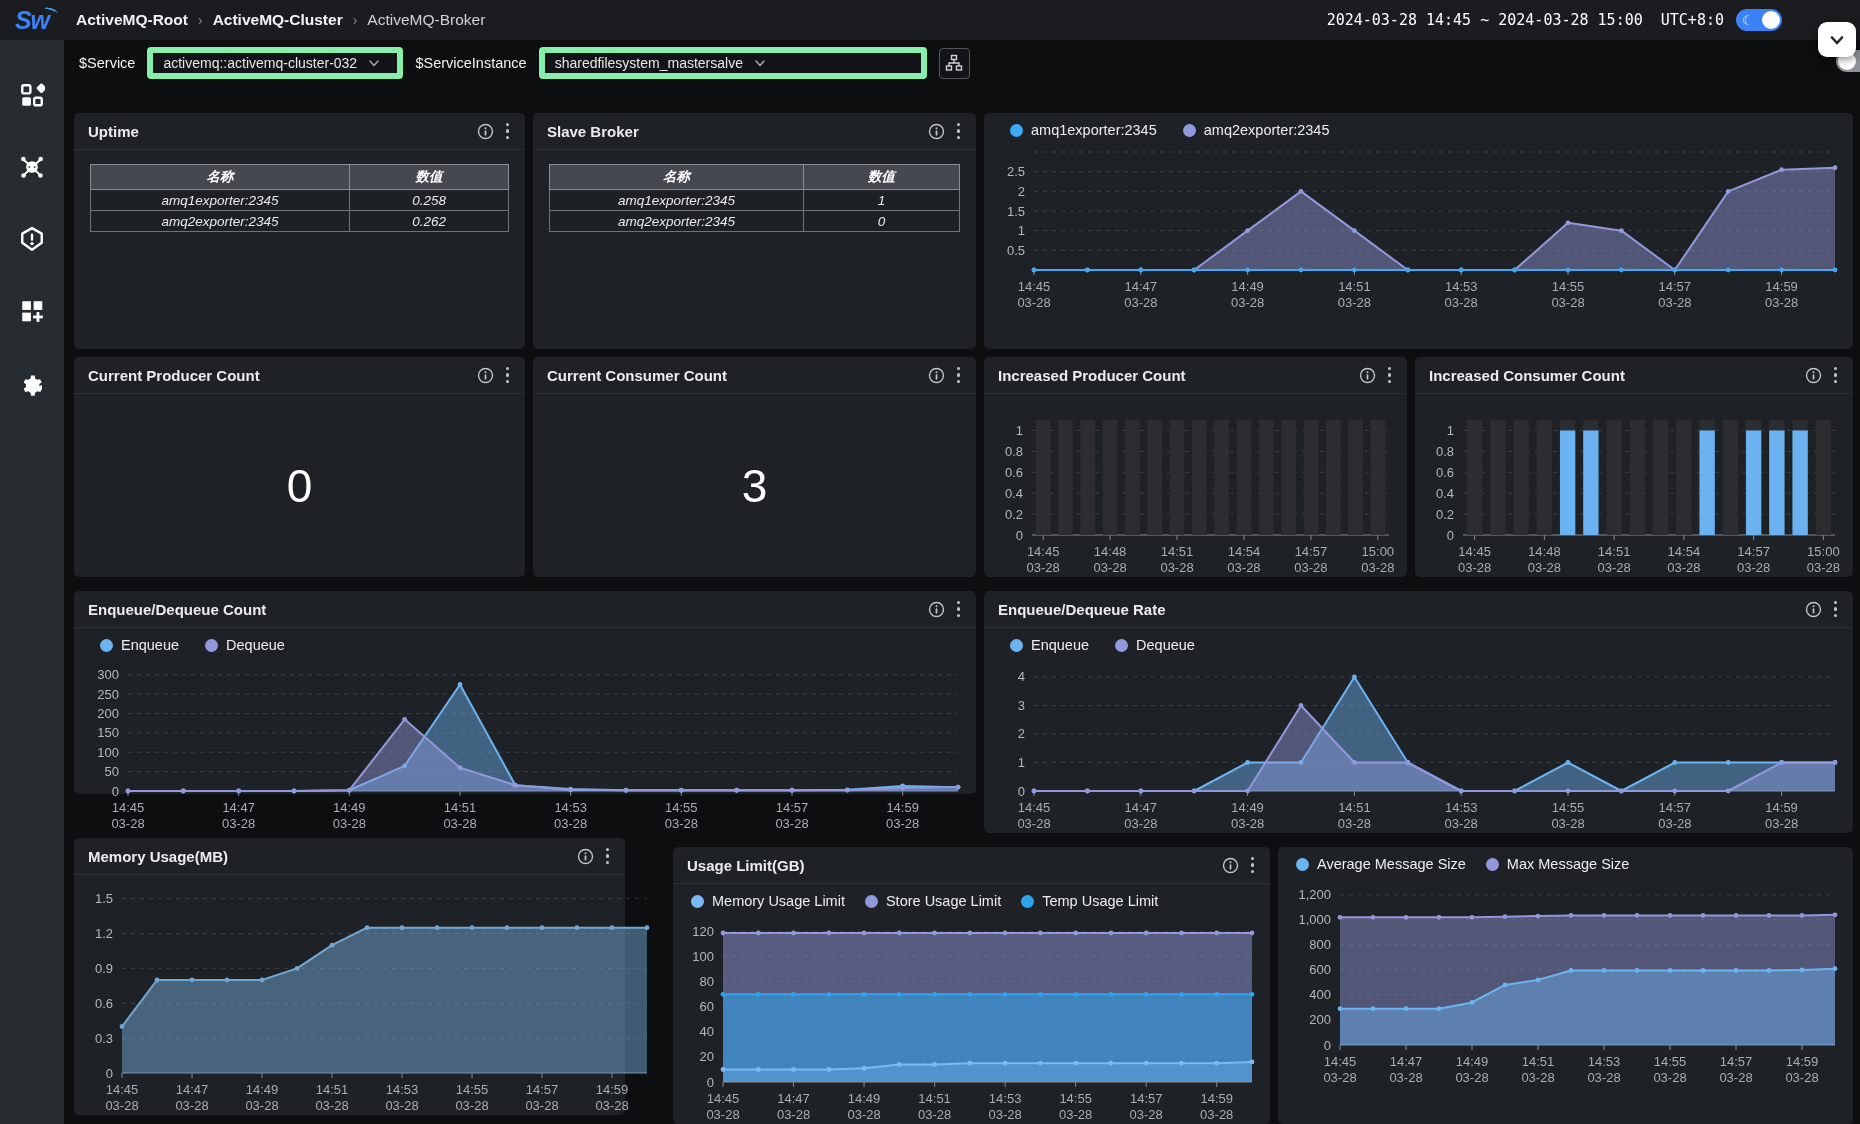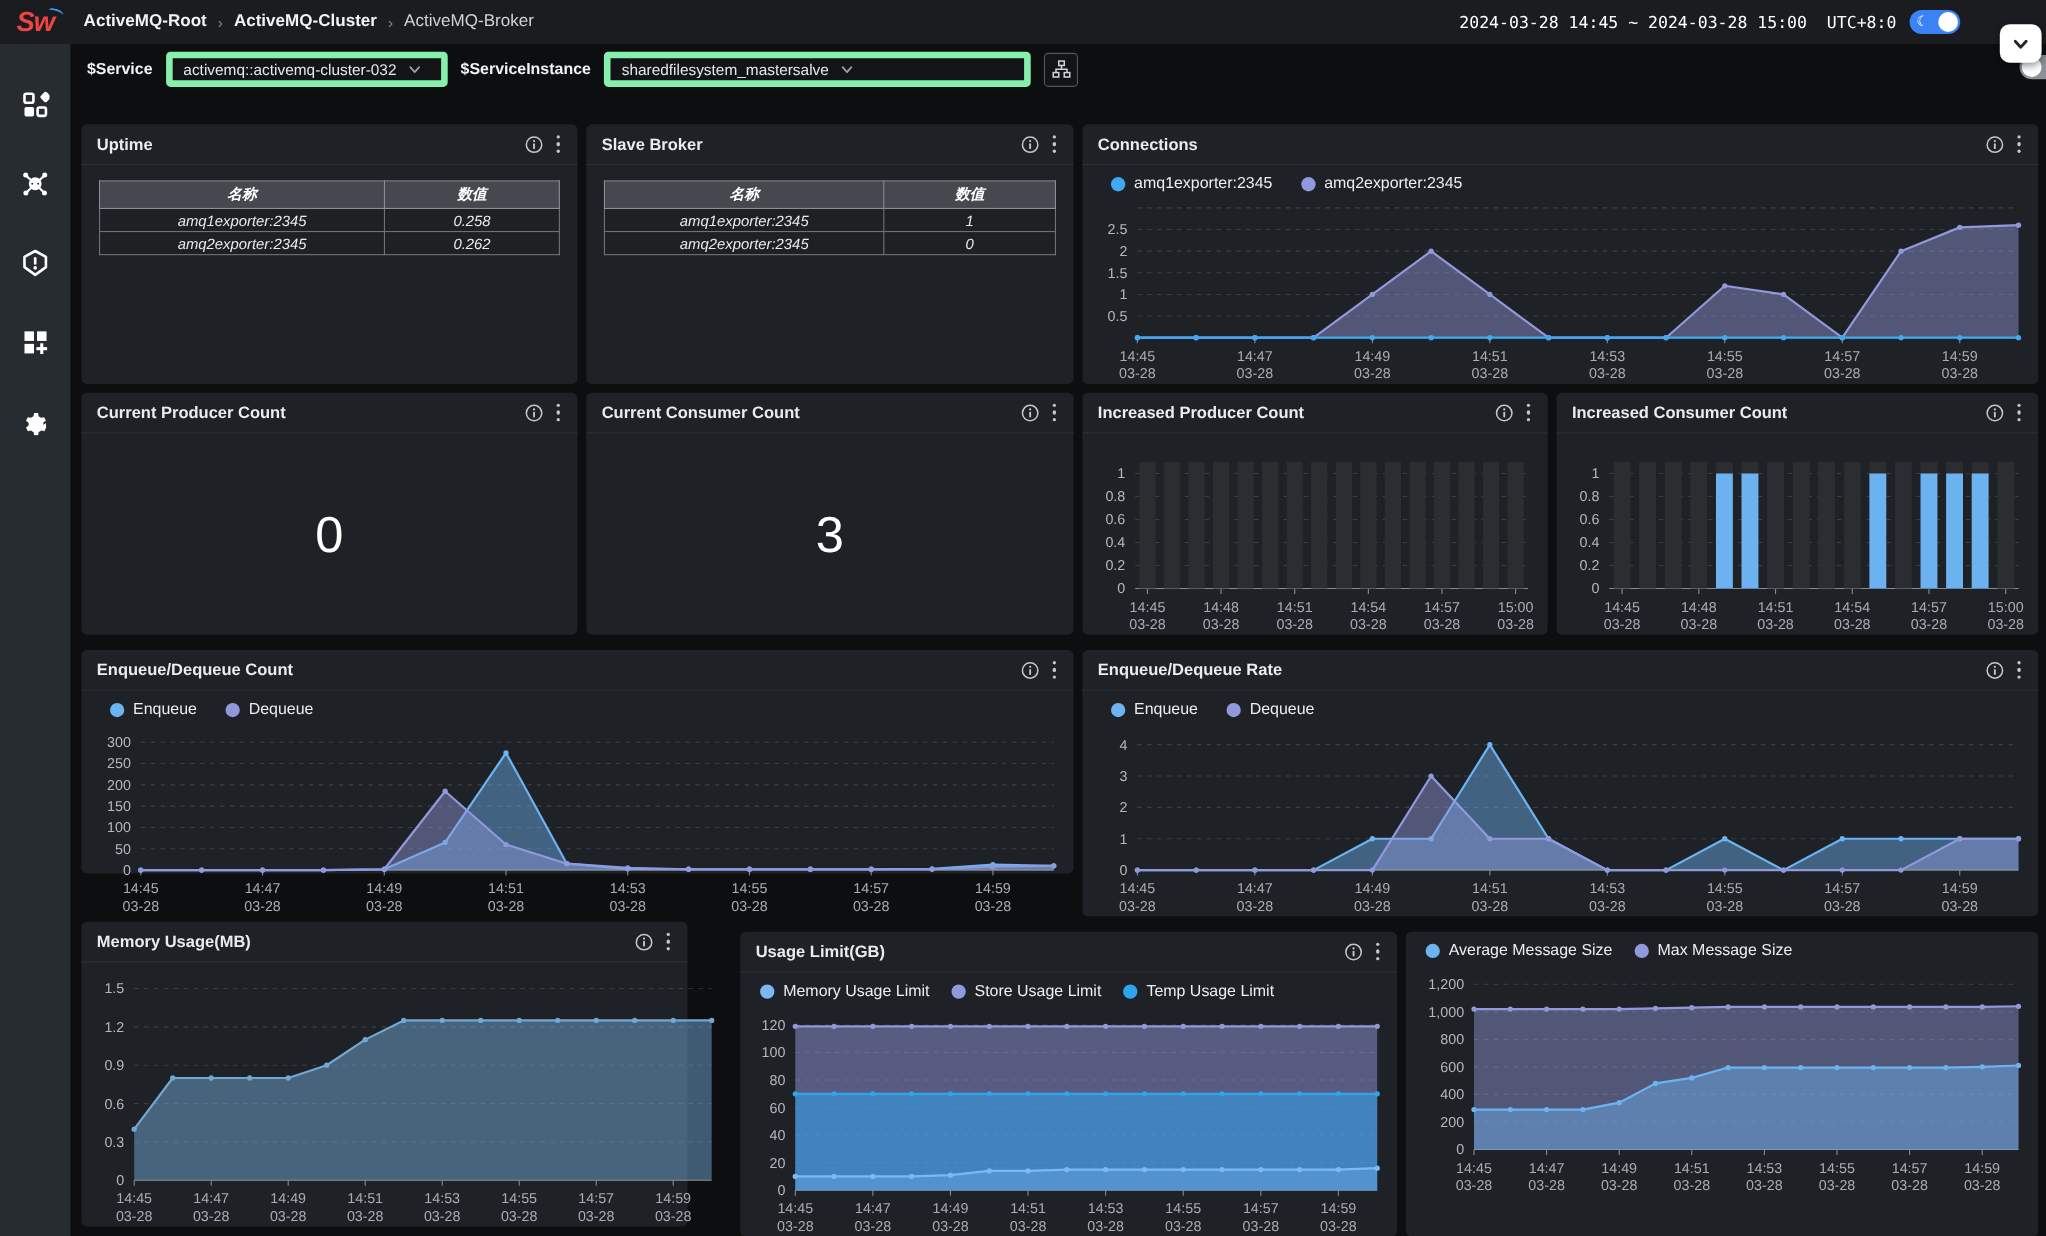--- a/index.html
+++ b/index.html
@@ -2,21 +2,21 @@
 <html><head>
 <meta charset="utf-8">
 <style>
   * { margin:0; padding:0; box-sizing:border-box; }
   html,body { width:1860px; height:1124px; overflow:hidden; background:#0d0e10;
               font-family:"Liberation Sans","DejaVu Sans",sans-serif; color:#e8eaec; }
   
   .topbar { position:absolute; left:0; top:0; width:1860px; height:40px; background:#1a1c1f;
             display:flex; align-items:center; z-index:4; }
   .logo { width:64px; text-align:center; font-size:25px; font-weight:700; font-style:italic;
-          color:#ef4444; letter-spacing:-1px; position:relative; }
+          color:#3b82f6; letter-spacing:-1px; position:relative; }
   .logo i { position:absolute; top:2px; right:6px; width:14px; height:7px;
             border-top:2.5px solid #2e9df7; border-radius:50% 80% 0 0; transform:rotate(14deg); }
   .crumbs { display:flex; align-items:center; gap:10px; font-size:15.5px; margin-left:12px; }
   .crumbs .c1,.crumbs .c2 { font-weight:700; color:#f2f3f5; }
   .crumbs .c3 { color:#cfd3d7; }
   .crumbs .sep { color:#85898f; font-size:14px; }
   .tb-right { margin-left:auto; display:flex; align-items:center; gap:12px; padding-right:78px; }
   .timerange { font-family:"DejaVu Sans Mono","Liberation Mono",monospace; font-size:15px; color:#ffffff; }
   .moon-toggle { width:46px; height:22px; border-radius:12px; background:#3b82f6; position:relative;
                  display:flex; align-items:center; cursor:pointer; }
@@ -26,21 +26,21 @@
   .float-btn { position:absolute; right:4px; top:22px; width:38px; height:35px; background:#ffffff;
                border-radius:9px; box-shadow:0 2px 8px rgba(0,0,0,.5); z-index:6;
                display:flex; align-items:center; justify-content:center; }
   
   .sidebar { position:absolute; left:0; top:40px; width:64px; height:1084px; background:#272c31; z-index:3;
              display:flex; flex-direction:column; align-items:center; padding-top:42px; gap:46px; }
   .sb-ic { width:26px; height:26px; color:#f2f3f5; cursor:pointer; }
   .sb-ic svg { width:26px; height:26px; display:block; }
   
   .filterbar { position:absolute; left:79px; top:46px; height:34px; display:flex; align-items:center; gap:12px; z-index:2; }
-  .f-label { font-size:14.5px; font-weight:700; color:#f2f3f5; }
+  .f-label { font-size:14.5px; font-weight:400; color:#f2f3f5; }
   .select { height:32px; border:6px solid #86efac; border-radius:4px; background:#121417;
             display:flex; align-items:center; padding:0 10px; gap:10px; cursor:pointer; }
   .select .val { font-size:14px; color:#e6e8ea; white-space:nowrap; overflow:hidden; }
   .sel-service { width:256px; }
   .sel-instance { width:388px; }
   .chev { color:#9ba0a6; flex:none; }
   .sq-btn { width:31px; height:31px; border:1px solid #53575d; border-radius:4px; background:#121417;
             display:flex; align-items:center; justify-content:center; cursor:pointer; }
   .gray-toggle { position:absolute; right:-22px; top:50px; width:46px; height:22px; border-radius:12px;
                  background:#8d9298; z-index:2; }
@@ -256,35 +256,20 @@
       <tr>
             <td>amq2exporter:2345</td>
             <td>0</td>
           </tr>
     </tbody>
       </table>
   </div>
 </div>
 
 <div class="panel p-conn">
-  <div class="p-head">
-      <span class="p-title">Connections</span>
-    <span class="p-icons">
-        <svg width="17" height="17" viewBox="0 0 16 16">
-          <circle cx="8" cy="8" r="6.6" fill="none" stroke="#c3c7cc" stroke-width="1.3"></circle>
-          <circle cx="8" cy="4.9" r="0.95" fill="#c3c7cc"></circle>
-          <rect x="7.2" y="6.8" width="1.6" height="5" rx="0.8" fill="#c3c7cc"></rect>
-        </svg>
-    <span class="kebab">
-          <i></i>
-          <i></i>
-          <i></i>
-        </span>
-      </span>
-  </div>
   <div class="legend">
     <span class="leg-item">
         <span class="dot" style="background: rgb(63, 169, 245);"></span>
         <span>amq1exporter:2345</span>
       </span>
     <span class="leg-item">
         <span class="dot" style="background: rgb(146, 152, 220);"></span>
         <span>amq2exporter:2345</span>
       </span>
   </div>

